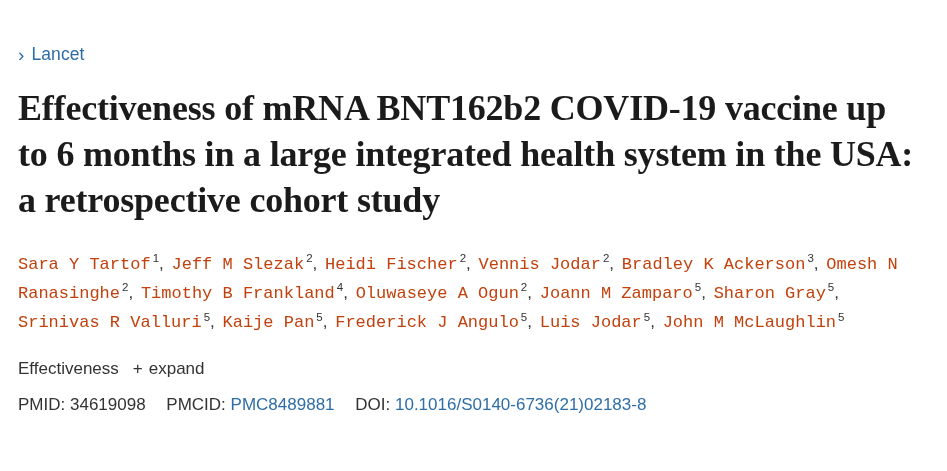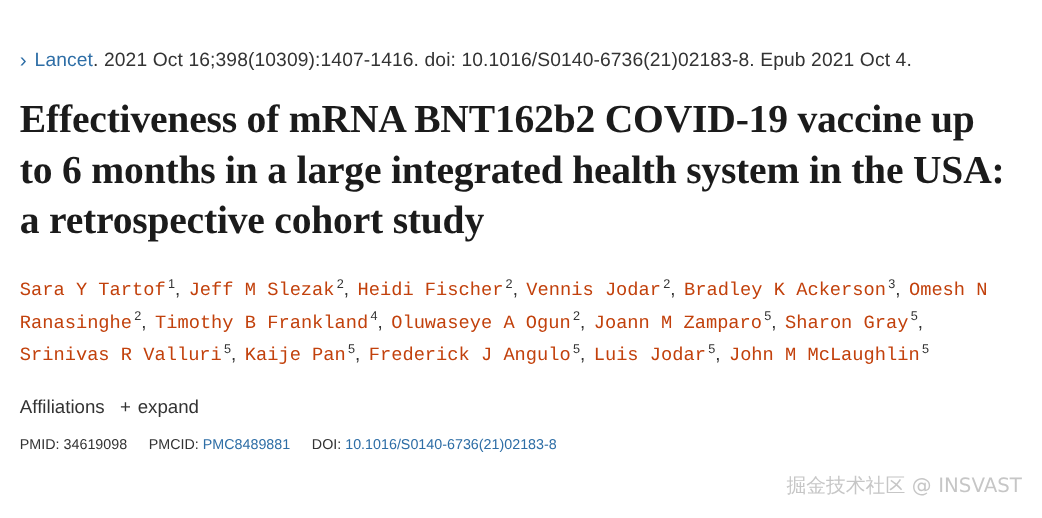--- a/index.html
+++ b/index.html
@@ -116,21 +116,21 @@
     font-size: 17px;
     margin-right: 6px;
     color: #333333;
     line-height: 1;
   }
   .expand-label { color: #333333; }
 
   
   .ids-row {
     margin-top: 16px;
-    font-size: 13px;
+    font-size: 17px;
     color: #333333;
     white-space: nowrap;
   }
   .id-label { color: #333333; }
   .id-value-plain { color: #333333; margin-right: 16px; }
   .id-link {
     color: #2e6ea6;
     text-decoration: none;
     margin-right: 16px;
   }
@@ -150,21 +150,20 @@
   .watermark .wm-sep { margin: 0 6px; }
 </style>
 </head>
 <body>
 
 <div class="page">
 
   <div class="citation-row">
     <span class="chevron">›</span>
     <a class="journal-link" href="#">Lancet</a>
-    <span class="citation-rest">. 2021 Oct 16;398(10309):1407-1416. doi: 10.1016/S0140-6736(21)02183-8. Epub 2021 Oct 4.</span>
   </div>
 
   <h1 class="title">Effectiveness of mRNA BNT162b2 COVID-19 vaccine up to 6 months in a large integrated health system in the USA: a retrospective cohort study</h1>
 
   <div class="authors">
     <span><a class="author" href="#">Sara Y Tartof</a><span class="sup">1</span><span class="comma">,</span></span>
     <span><a class="author" href="#">Jeff M Slezak</a><span class="sup">2</span><span class="comma">,</span></span>
     <span><a class="author" href="#">Heidi Fischer</a><span class="sup">2</span><span class="comma">,</span></span>
     <span><a class="author" href="#">Vennis Jodar</a><span class="sup">2</span><span class="comma">,</span></span>
     <span><a class="author" href="#">Bradley K Ackerson</a><span class="sup">3</span><span class="comma">,</span></span>
@@ -174,33 +173,30 @@
     <span><a class="author" href="#">Joann M Zamparo</a><span class="sup">5</span><span class="comma">,</span></span>
     <span><a class="author" href="#">Sharon Gray</a><span class="sup">5</span><span class="comma">,</span></span>
     <span><a class="author" href="#">Srinivas R Valluri</a><span class="sup">5</span><span class="comma">,</span></span>
     <span><a class="author" href="#">Kaije Pan</a><span class="sup">5</span><span class="comma">,</span></span>
     <span><a class="author" href="#">Frederick J Angulo</a><span class="sup">5</span><span class="comma">,</span></span>
     <span><a class="author" href="#">Luis Jodar</a><span class="sup">5</span><span class="comma">,</span></span>
     <span><a class="author" href="#">John M McLaughlin</a><span class="sup">5</span></span>
   </div>
 
   <div class="affil-row">
-    <span class="affil-label">Affiliations</span>
+    <span class="affil-label">Effectiveness</span>
     <button class="expand-btn">
       <span class="plus-icon">+</span>
       <span class="expand-label">expand</span>
     </button>
   </div>
 
   <div class="ids-row">
     <span class="id-label">PMID:</span>
     <span class="id-value-plain">34619098</span>
     <span class="id-label">PMCID:</span>
     <a class="id-link" href="#">PMC8489881</a>
     <span class="id-label">DOI:</span>
     <a class="id-link" href="#">10.1016/S0140-6736(21)02183-8</a>
   </div>
 
-  <div class="watermark">
-    <span>掘金技术社区</span><span class="wm-sep">@</span><span>INSVAST</span>
-  </div>
 
 </div>
 
 </body></html>

